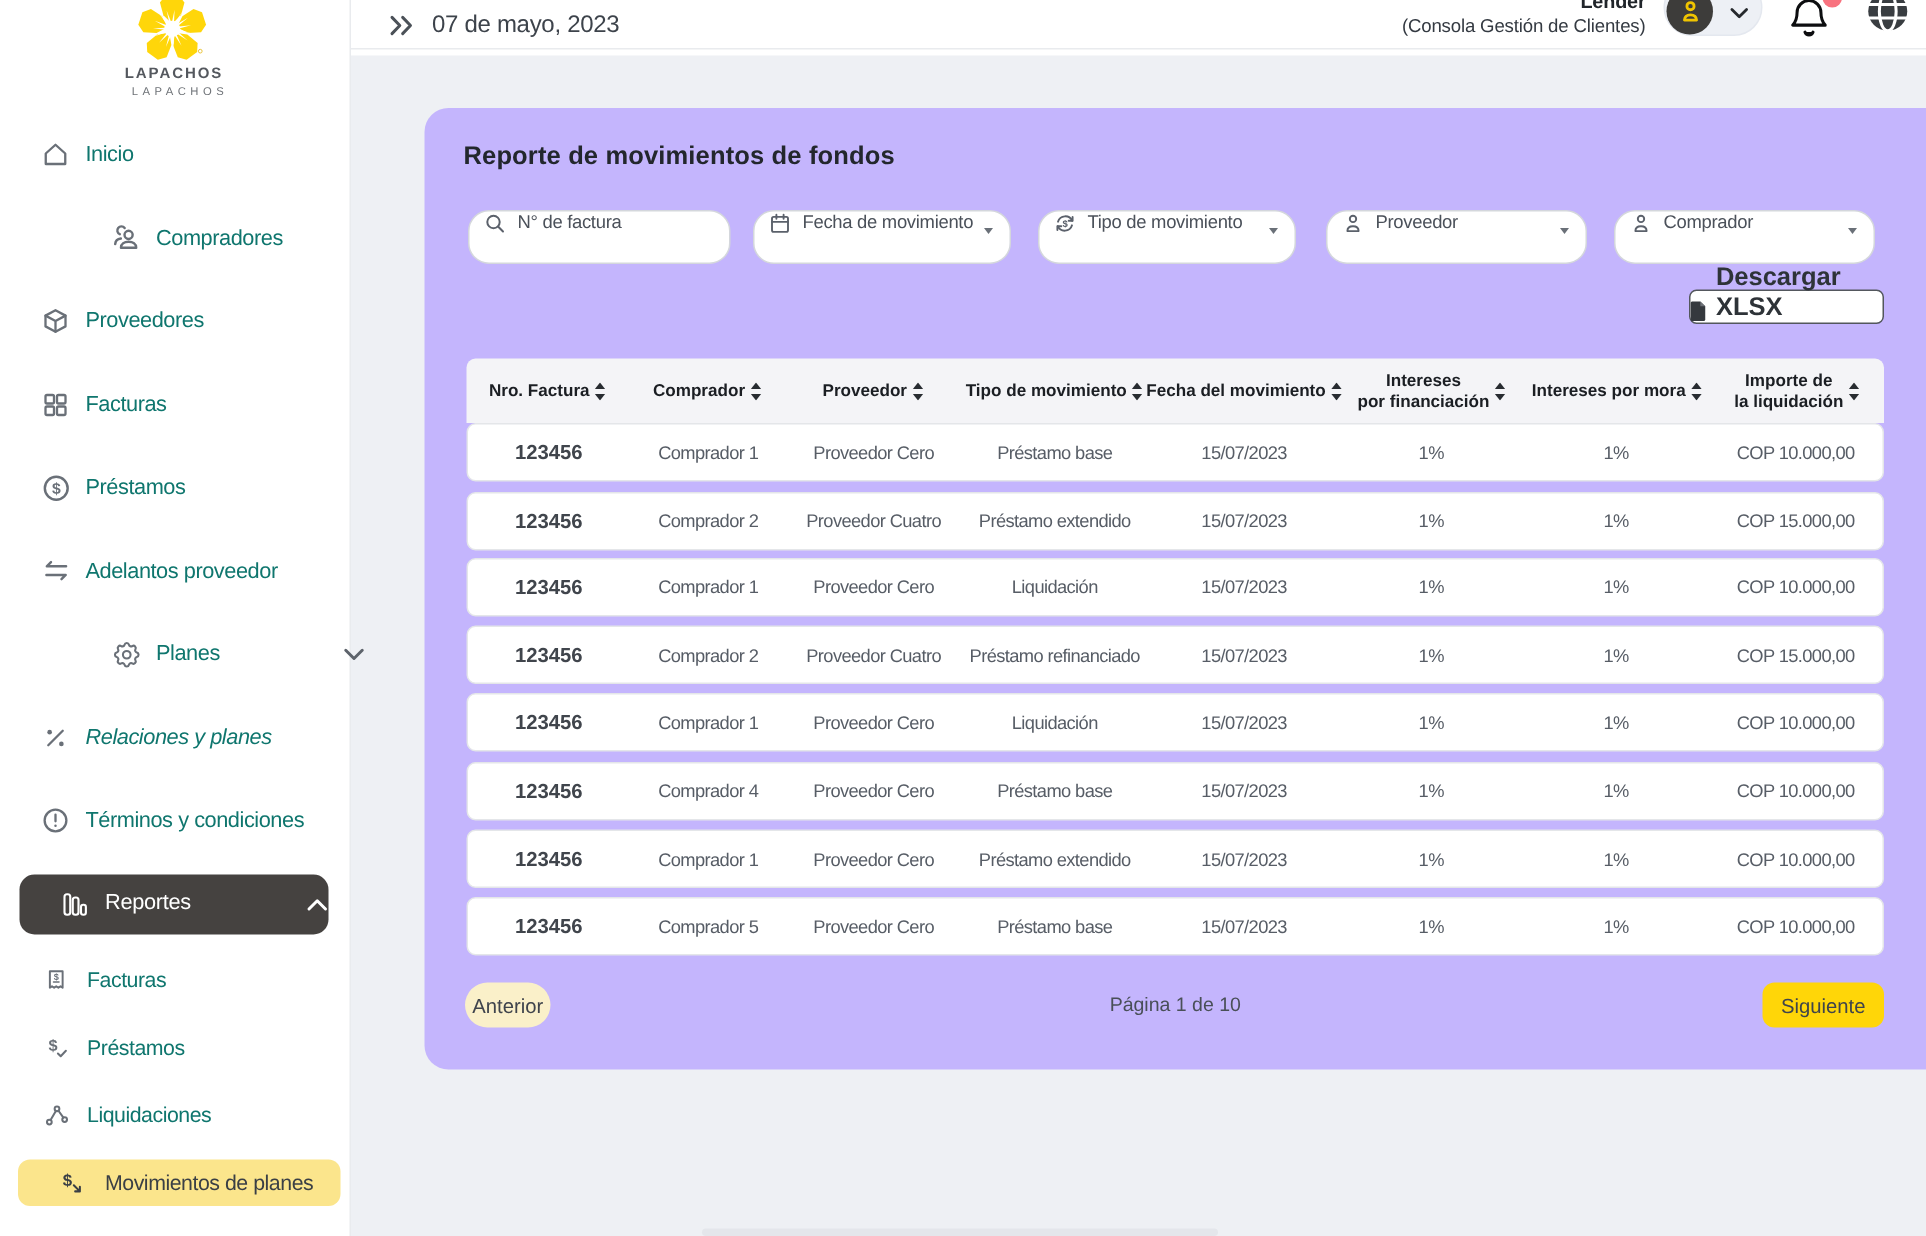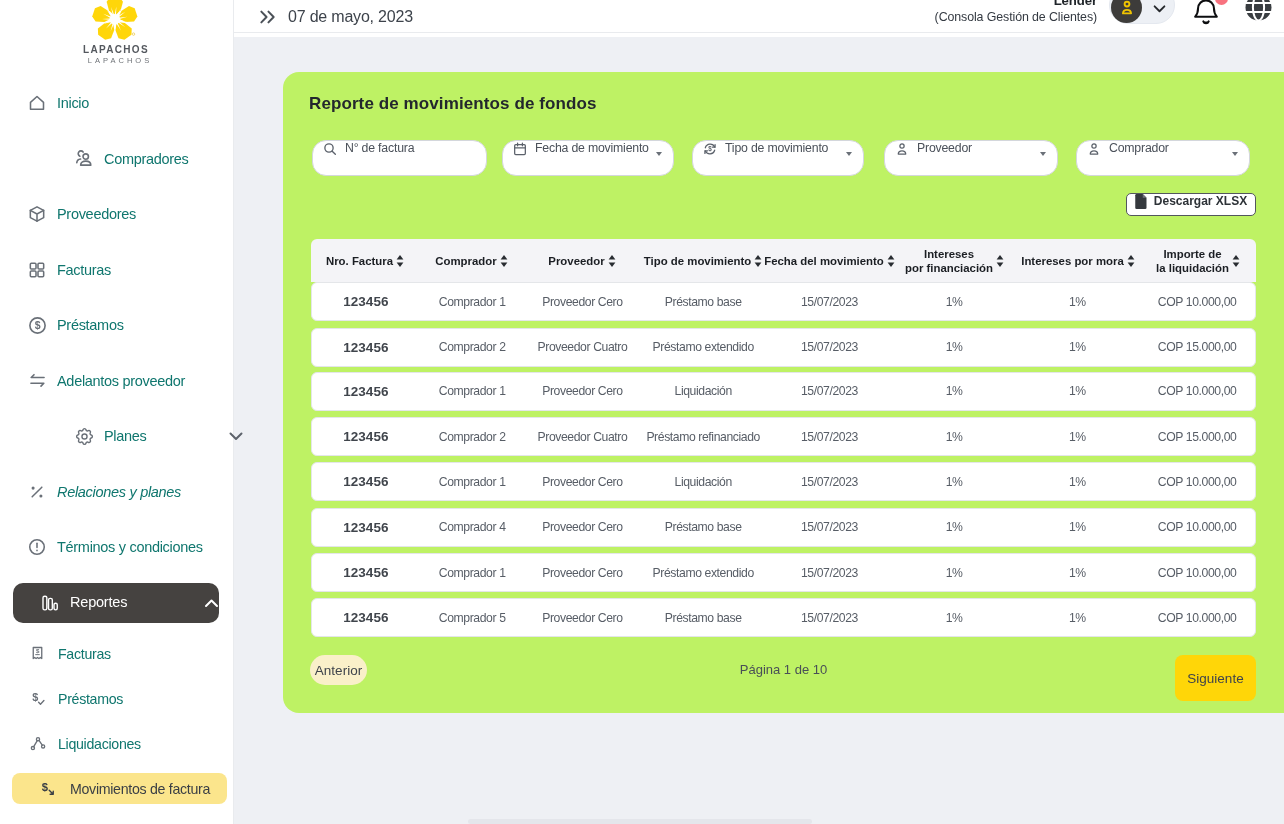--- a/index.html
+++ b/index.html
@@ -2,21 +2,21 @@
 <html lang="es"><head>
 <meta charset="utf-8">
 <title>Reporte de movimientos de fondos</title>
 <style>
   * { margin:0; padding:0; box-sizing:border-box; }
   html,body { width:1284px; height:824px; overflow:hidden; }
   body { font-family:"Liberation Sans", sans-serif; background:#ffffff; position:relative; }
   #sidebar { position:absolute; left:0; top:0; width:234px; height:824px; background:#fff; border-right:1px solid #e9ebee; z-index:5; }
   #header { position:absolute; left:234px; top:0; right:0; height:33px; background:#fff; border-bottom:1px solid #e9ebee; z-index:4; }
   #graybg { position:absolute; left:234px; top:37px; right:0; bottom:0; background:#eef0f4; z-index:1; }
-  #card { position:absolute; left:283px; top:72px; width:1001px; height:641px; background:#bef264; border-radius:16px 0 0 16px; z-index:2;padding-left:16px; }
+  #card { position:absolute; left:283px; top:72px; width:1001px; height:641px; background:#c4b5fd; border-radius:16px 0 0 16px; z-index:2;padding-left:16px; }
 
   
   .navitem { position:absolute; left:0; width:234px; height:40px; display:flex; align-items:center; color:#0f766e; font-size:14.5px; letter-spacing:-0.3px; }
   .navitem svg { position:absolute; left:27px; }
   .navitem .lbl { position:absolute; left:57px; white-space:nowrap; }
   .subitem .lbl { left:58px; font-size:14.2px; }
   .subitem svg { left:29px; }
   #reportes { position:absolute; left:13px; top:583px; width:206px; height:40px; background:#454240; border-radius:10px; color:#fff; }
   #reportes svg.bars { position:absolute; left:27px; top:10px; }
   #reportes .lbl { position:absolute; left:57px; top:11px; font-size:14.5px; letter-spacing:-0.2px; }
@@ -40,35 +40,35 @@
   #uchev { position:absolute; left:919px; top:5px; }
   #bell { position:absolute; left:954px; top:-5.4px; }
   #reddot { position:absolute; left:981px; top:-8px; width:13px; height:13px; border-radius:50%; background:#f8727f; }
   #globe { position:absolute; left:1011px; top:-6px; }
 
   
   #card h1 { position:absolute; left:26px; top:22px; font-size:17px; font-weight:600; color:#23272d; letter-spacing:.1px; }
   .pill { position:absolute; top:68px; height:36px; border:1px solid #d4d7dc; border-radius:14px; background:#fff; display:flex; align-items:flex-start; color:#4b515a; font-size:12.3px; letter-spacing:-0.2px; }
   .pill svg.ic { margin-left:9px; margin-right:7px; flex:0 0 auto; }
   .pill .caret { position:absolute; right:11px; top:11px; width:0; height:0; border-left:3.8px solid transparent; border-right:3.8px solid transparent; border-top:4.6px solid #6a7078; }
-  #xlsx { position:absolute; left:843px; top:121px; width:130px; height:23px; border:1.5px solid #53575d; border-radius:5px; background:#fff; display:flex; align-items:flex-start; justify-content:center; gap:6px; font-size:12px; font-weight:700; color:#2e3338; }
+  #xlsx { position:absolute; left:843px; top:121px; width:130px; height:23px; border:1.5px solid #53575d; border-radius:5px; background:#fff; display:flex; align-items:flex-end; justify-content:center; gap:6px; font-size:17px; font-weight:700; color:#2e3338; }
 
   
   #thead { position:absolute; left:28px; top:167px; width:945px; height:43px; background:#f4f4f7; border-radius:6px 6px 0 0; display:flex; align-items:center; }
   .hc { display:flex; align-items:center; justify-content:center; gap:3px; white-space:nowrap; font-size:11.4px; font-weight:700; color:#1b1e23; text-align:center; line-height:14px; }
   .sort { flex:0 0 auto; }
   .row { position:absolute; left:28px; width:945px; height:39px; background:#fff; border:1px solid #e4e6e9; border-radius:6px; display:flex; align-items:center; }
   .rc { text-align:center; font-size:12.2px; letter-spacing:-0.4px; color:#575d66; white-space:nowrap; }
   .rc.num { font-size:13.5px; font-weight:700; color:#40454c; letter-spacing:0; }
   .c1{width:108px;} .c2{width:105px;} .c3{width:116px;} .c4{width:126px;} .c5{width:127px;} .c6{width:123px;} .c7{width:124px;} .c8{width:116px;}
 
   
   #anterior { position:absolute; left:27px; top:583px; width:57px; height:30px; background:#FAF0C9; border-radius:15px; display:flex; align-items:center; justify-content:center; font-size:13.5px; font-weight:500; color:#3f444c; }
   #pagina { position:absolute; left:0; top:590px; width:1001px; text-align:center; font-size:13px; color:#494f57; }
-  #siguiente { position:absolute; left:892px; top:583px; width:81px; height:46px; background:#FFD608; border-radius:8px; display:flex; align-items:center; justify-content:center; font-size:13.5px; font-weight:500; color:#3f444c; }
+  #siguiente { position:absolute; left:892px; top:583px; width:81px; height:30px; background:#FFD608; border-radius:8px; display:flex; align-items:center; justify-content:center; font-size:13.5px; font-weight:500; color:#3f444c; }
   #hthumb { position:absolute; left:468px; top:819px; width:344px; height:5px; border-radius:3px; background:#e4e6eb; z-index:3; }
 </style>
 </head>
 <body>
   <div id="graybg"></div>
   <div id="card">
     <h1>Reporte de movimientos de fondos</h1>
 
     <div class="pill" style="left:29px; width:175px;">
       <svg class="ic" width="16" height="16" viewBox="0 0 24 24" fill="none" stroke="#5b616b" stroke-width="2" stroke-linecap="round">
@@ -412,15 +412,15 @@
         <circle cx="18.8" cy="15.2" r="2.1"></circle>
         <path d="M11 7.5l-4.7 8M13.3 7.3l4.4 6.2" stroke-linecap="round"></path>
       </svg>
       <span class="lbl">Liquidaciones</span>
     </div>
     <div id="movpill">
       <svg width="18" height="18" viewBox="0 0 24 24" fill="none" stroke="#3a3f45">
         <text x="8" y="14.6" text-anchor="middle" font-size="15" font-weight="600" fill="#3a3f45" stroke="none" font-family="Liberation Sans">$</text>
         <path d="M13.6 13.6 19 19M19 19v-4.2M19 19h-4.2" stroke-width="1.8" stroke-linecap="round" stroke-linejoin="round"></path>
       </svg>
-      <span class="lbl">Movimientos de factura</span>
+      <span class="lbl">Movimientos de planes</span>
     </div>
   </div>
 
 </body></html>

